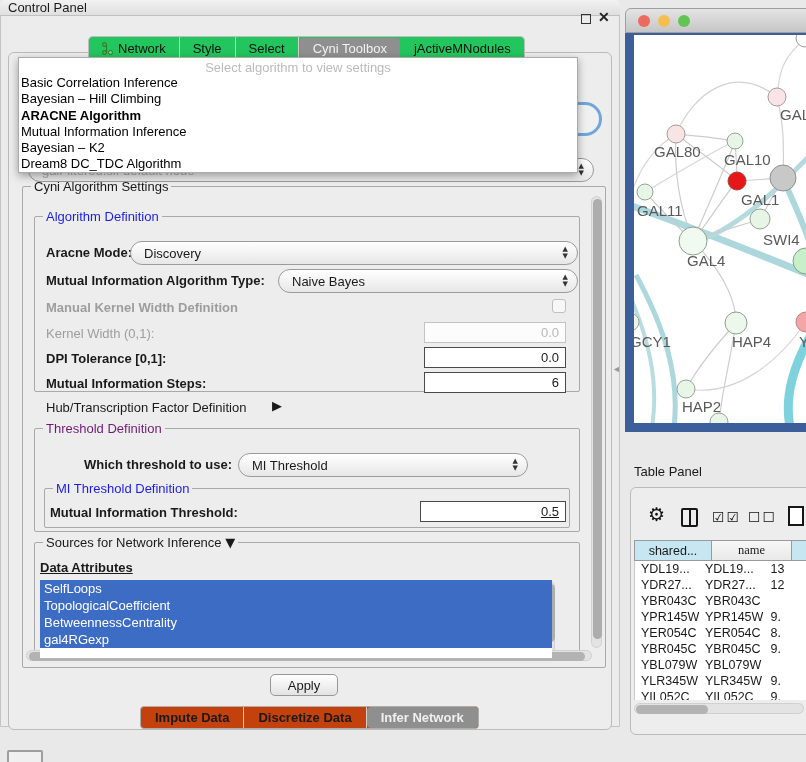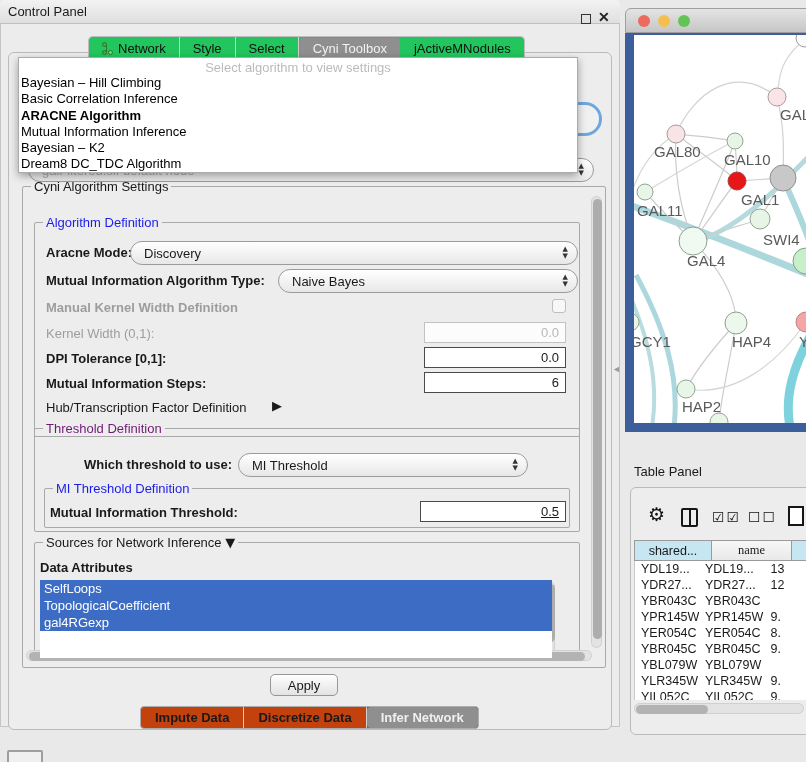--- a/index.html
+++ b/index.html
@@ -4,21 +4,21 @@
 <style>
   * { margin:0; padding:0; box-sizing:border-box; }
   html,body { width:806px; height:762px; overflow:hidden; }
   body { background:#E9E9E9; font-family:"Liberation Sans", sans-serif; color:#1A1A1A; position:relative; }
   .abs { position:absolute; }
   .bold { font-weight:bold; }
 
   
   #control-panel { left:0; top:8; width:620px; height:727px; background:#ECECEC;
     border:1px solid #C4C4C4; border-radius:4px 4px 0 0; }
-  #cp-titlebar { left:0; top:8; width:620px; height:24px;
+  #cp-titlebar { left:0; top:8; width:620px; height:16px;
     background:linear-gradient(#F2F2F2,#DFDFDF); border-bottom:1px solid #C0C0C0;
     border-radius:4px 4px 0 0; display:flex; align-items:center; padding:0 8px; font-size:13px; }
   #cp-float-btn { left:581px; top:14px; width:10px; height:10px; border:1.5px solid #333; background:transparent; }
   #cp-close-btn { left:598px; top:9px; font-size:14px; font-weight:bold; color:#222; }
 
   
   #cp-tabbar { left:88px; top:36px; height:23px; display:flex; align-items:stretch;
     background:#22c55e; border:1px solid #BDBDBD; border-bottom:none; border-radius:5px 5px 0 0; z-index:3; }
   .cp-tab { display:flex; align-items:center; gap:5px; padding:0 13px; font-size:13px;
     border-right:1px solid #CFCFCF; color:#111; white-space:nowrap; }
@@ -154,37 +154,37 @@
 
 <div class="abs combo" id="combo-behind"></div>
 <div class="abs combo" id="combo-netstyle">
   <span>galFiltered.sif default node</span>
   <span class="arrows">▲<br>▼</span>
 </div>
 
 <div class="abs" id="algo-popup">
   <div id="algo-placeholder">Select algorithm to view settings</div>
   <div id="algo-items">
+      <div class="algo-item">Basic Correlation Inference</div>
       <div class="algo-item">Bayesian – Hill Climbing</div>
-      <div class="algo-item">Basic Correlation Inference</div>
       <div class="algo-item bold">ARACNE Algorithm</div>
       <div class="algo-item">Mutual Information Inference</div>
       <div class="algo-item">Bayesian – K2</div>
       <div class="algo-item">Dream8 DC_TDC Algorithm</div>
     </div>
 </div>
 
 <div class="abs group" style="left:22px; top:186px; width:584px; height:482px;">
   <span class="legend">Cyni Algorithm Settings</span>
 </div>
 <div class="abs vtrack" style="left:591px; top:196px; height:452px;">
   <div class="vthumb" style="left:1px; top:2px; height:440px;"></div>
 </div>
 
-<div class="abs group" style="left:34px; top:222px; width:546px; height:215px;padding-left:16px;">
+<div class="abs group" style="left:34px; top:216px; width:546px; height:176px;padding-left:16px;">
   <span class="legend blue">Algorithm Definition</span>
 </div>
 <span class="lbl" style="left:46px; top:245px;">Aracne Mode:</span>
 <div class="abs combo" style="left:130px; top:241px; width:448px;">
   <span>Discovery</span>
   <span class="arrows">▲<br>▼</span>
 </div>
 <span class="lbl" style="left:46px; top:273px;">Mutual Information Algorithm Type:</span>
 <div class="abs combo" style="left:278px; top:269px; width:300px;">
   <span>Naive Bayes</span>
@@ -215,24 +215,25 @@
 </div>
 <span class="lbl" style="left:50px; top:505px;">Mutual Information Threshold:</span>
 <div class="field" style="left:420px; top:501px; width:146px;text-decoration:underline;">0.5</div>
 
 <div class="abs group" style="left:34px; top:542px; width:546px; height:118px;">
   <span class="legend">
     <span>Sources for Network Inference</span>
     <span style="font-family:'DejaVu Sans',sans-serif;"> ▼</span>
   </span>
 </div>
-<span class="lbl" style="left:40px; top:560px;">Data Attributes</span>
+<span class="lbl" style="left:40px; top:560px;text-decoration:underline;">Data Attributes</span>
 <div class="abs" id="attr-list">
     <div class="attr-item" style="background: rgb(61, 108, 196);">SelfLoops</div>
     <div class="attr-item" style="background: rgb(61, 108, 196);">TopologicalCoefficient</div>
+    <div class="attr-item" style="background: rgb(61, 108, 196);">BetweennessCentrality</div>
     <div class="attr-item" style="background: rgb(61, 108, 196);">gal4RGexp</div>
   </div>
 <div class="abs vtrack" style="left:544px; top:581px; height:76px;">
   <div class="vthumb" style="left:1px; top:2px; height:58px;"></div>
 </div>
 <div class="abs htrack" style="left:26px; top:650px; width:566px;">
   <div class="hthumb" style="left:2px; top:1px; width:556px;"></div>
 </div>
 
 <div class="abs" id="apply-btn">Apply</div>

